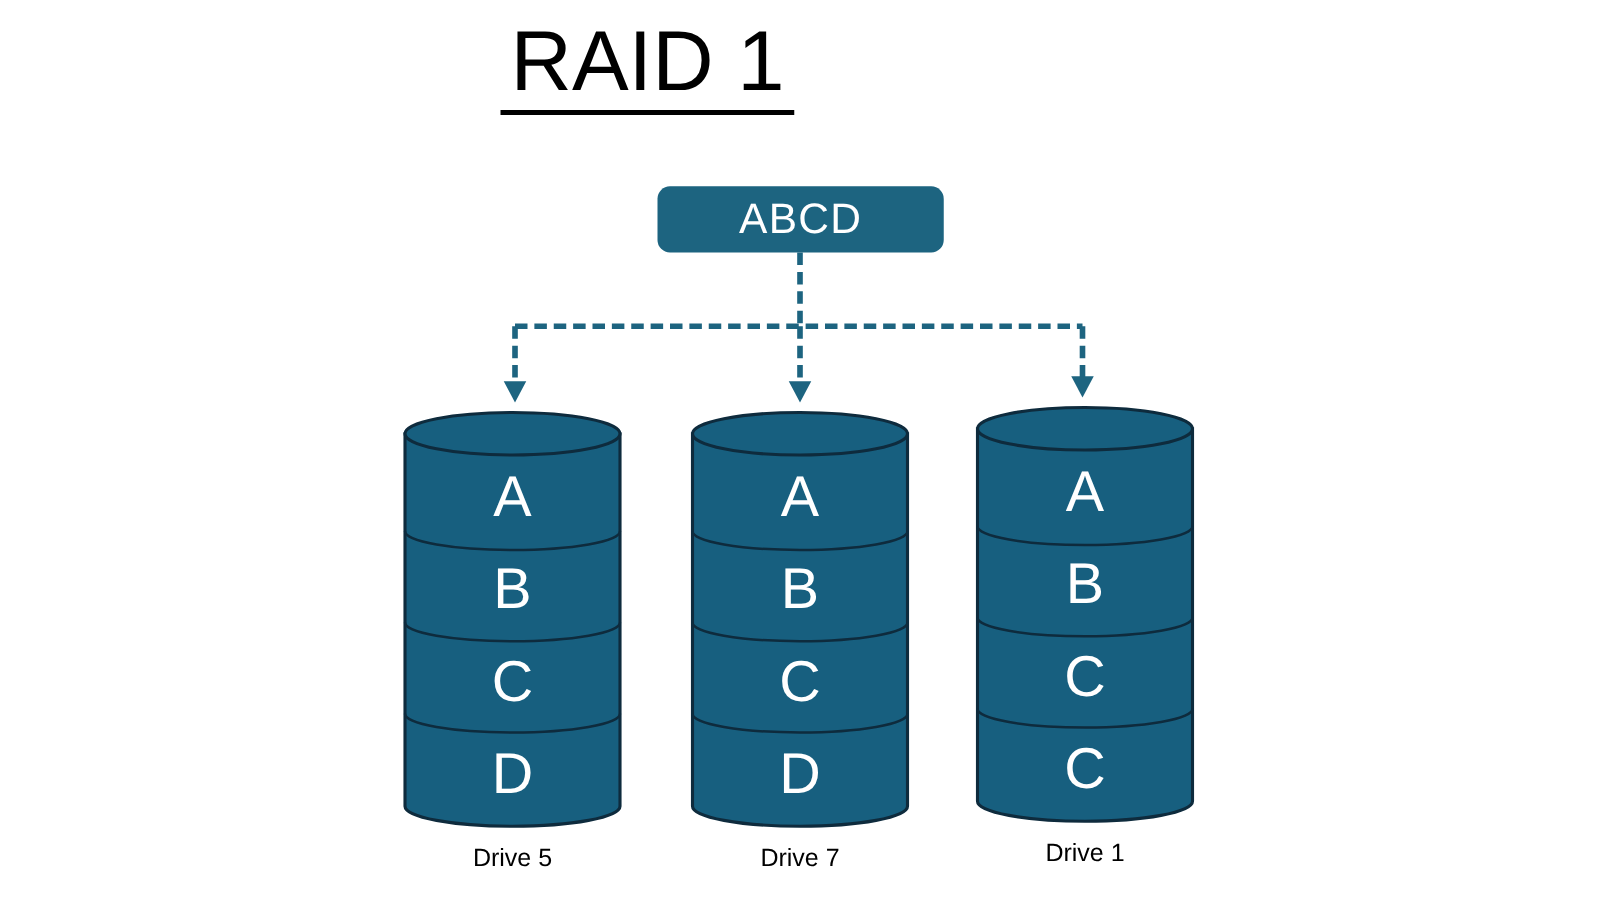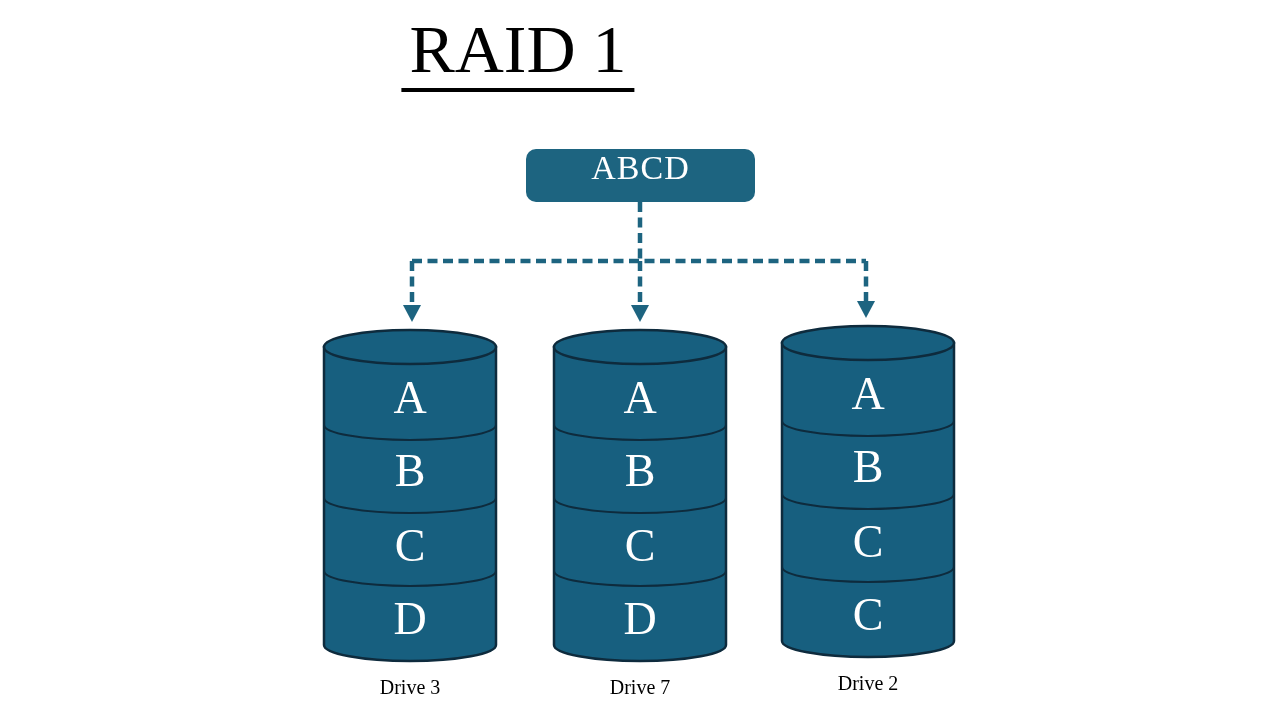--- a/index.html
+++ b/index.html
@@ -10,40 +10,40 @@
     --block_text:#FFFFFF;
     --label_text:#000000;
   }
   *{margin:0;padding:0;box-sizing:border-box;}
   html,body{background:var(--background);}
   .canvas{
     position:relative;
     width:1036px;height:720px;
     background:var(--background);
     overflow:hidden;
-    font-family:Liberation Serif, serif;
+    font-family:Liberation Sans, sans-serif;
   }
   .title{
     position:absolute;
     top:14px;left:50%;
     transform:translateX(-50%);
     font-size:68px;
     line-height:1.05;
     color:var(--label_text);
     border-bottom:4px solid var(--label_text);
     padding:0 8px 3px 8px;
     white-space:nowrap;
   }
   .abcd-box{
     position:absolute;
     left:526px;top:149px;
     width:229px;height:53px;
     background:var(--accent_teal);
     border-radius:10px;
-    display:flex;align-items:flex-start;justify-content:center;
+    display:flex;align-items:center;justify-content:center;
   }
   .abcd-box span{
     color:var(--block_text);
     font-size:34px;
     letter-spacing:1px;
   }
   svg.connectors{
     position:absolute;
     left:0;top:0;width:1280px;height:720px;
     pointer-events:none;
@@ -124,21 +124,21 @@
       <path class="body" d="M 2 19 L 2 317 A 86 16 0 0 0 174 317 L 174 19 Z"></path>
       <ellipse class="lid" cx="88" cy="19" rx="86" ry="17"></ellipse>
       <path class="divider" d="M 2 97 A 86 15 0 0 0 174 97"></path>
       <path class="divider" d="M 2 170 A 86 15 0 0 0 174 170"></path>
       <path class="divider" d="M 2 243 A 86 15 0 0 0 174 243"></path>
     </svg>
     <div class="block b0">A</div>
     <div class="block b1">B</div>
     <div class="block b2">C</div>
     <div class="block b3">D</div>
-    <div class="drive-label">Drive 3</div>
+    <div class="drive-label">Drive 5</div>
   </div>
 
   <div class="drive" style="left:552px;top:328px;">
     <svg class="cyl" width="176" height="340" viewBox="0 0 176 340">
       <path class="body" d="M 2 19 L 2 317 A 86 16 0 0 0 174 317 L 174 19 Z"></path>
       <ellipse class="lid" cx="88" cy="19" rx="86" ry="17"></ellipse>
       <path class="divider" d="M 2 97 A 86 15 0 0 0 174 97"></path>
       <path class="divider" d="M 2 170 A 86 15 0 0 0 174 170"></path>
       <path class="divider" d="M 2 243 A 86 15 0 0 0 174 243"></path>
     </svg>
@@ -154,16 +154,16 @@
       <path class="body" d="M 2 19 L 2 317 A 86 16 0 0 0 174 317 L 174 19 Z"></path>
       <ellipse class="lid" cx="88" cy="19" rx="86" ry="17"></ellipse>
       <path class="divider" d="M 2 97 A 86 15 0 0 0 174 97"></path>
       <path class="divider" d="M 2 170 A 86 15 0 0 0 174 170"></path>
       <path class="divider" d="M 2 243 A 86 15 0 0 0 174 243"></path>
     </svg>
     <div class="block b0">A</div>
     <div class="block b1">B</div>
     <div class="block b2">C</div>
     <div class="block b3">C</div>
-    <div class="drive-label">Drive 2</div>
+    <div class="drive-label">Drive 1</div>
   </div>
 
 </div>
 
 </body></html>

